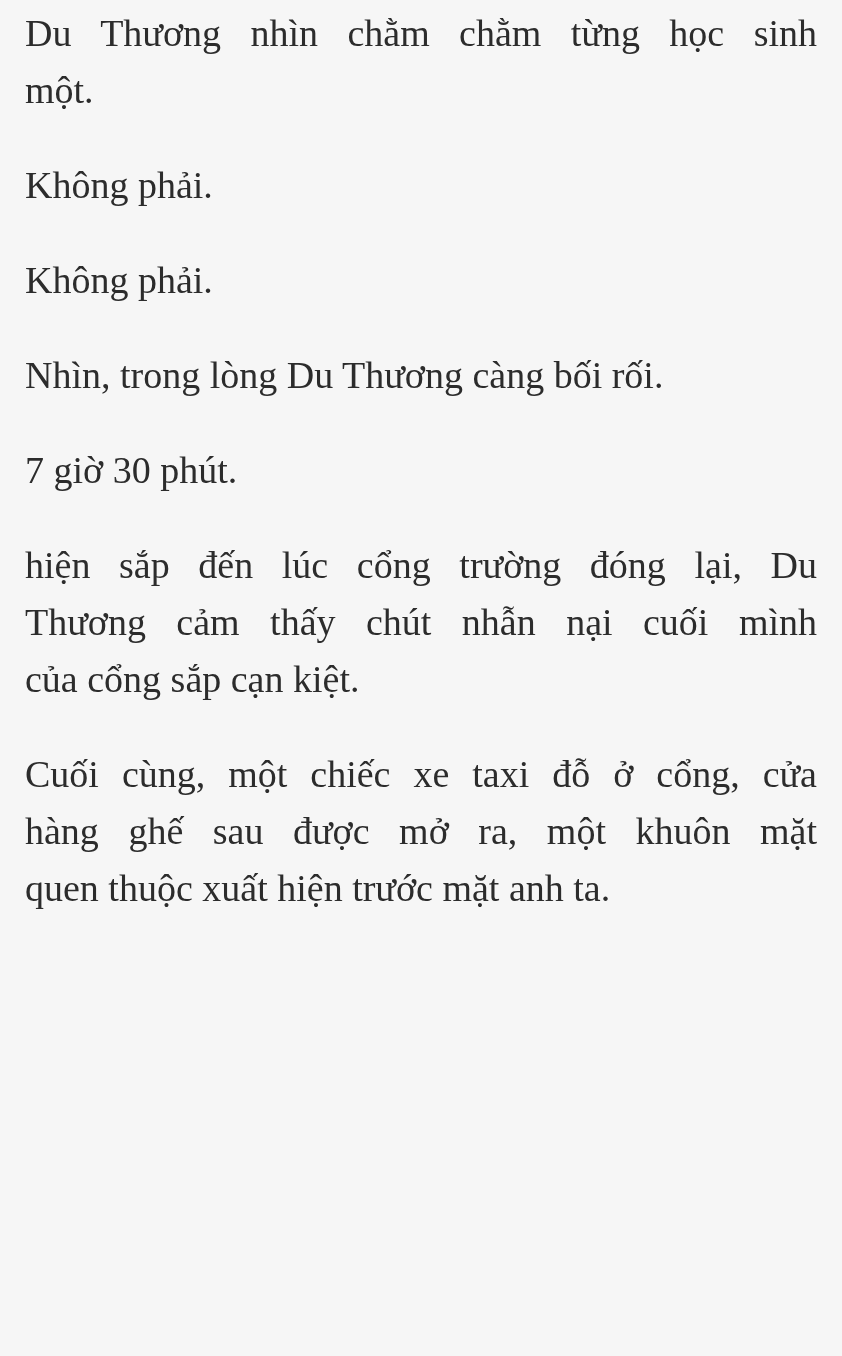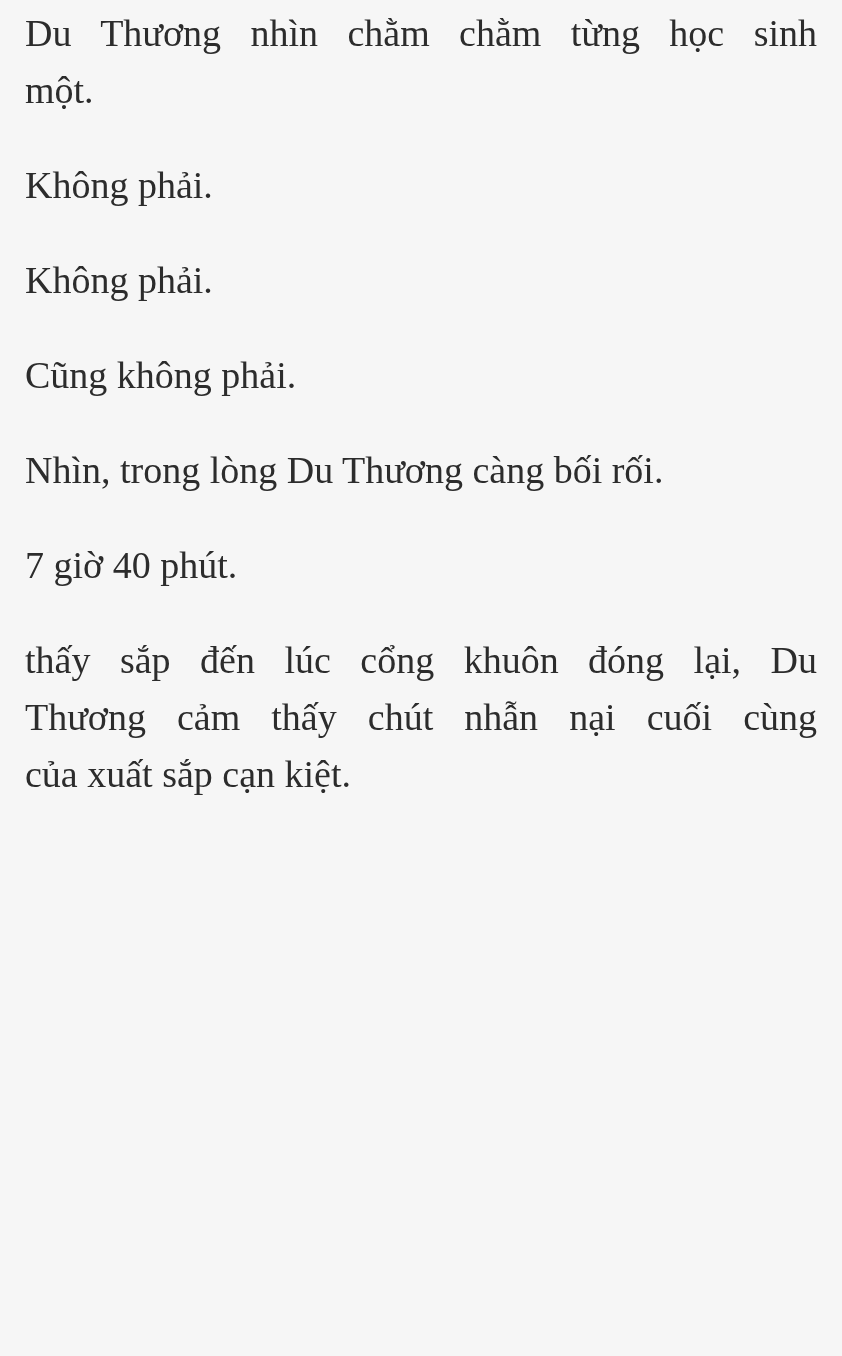--- a/index.html
+++ b/index.html
@@ -46,27 +46,29 @@
         <div class="line">Du Thương nhìn chằm chằm từng học sinh</div>
         <div class="line last">một.</div>
       </div>
       <div class="paragraph">
         <div class="line last">Không phải.</div>
       </div>
       <div class="paragraph">
         <div class="line last">Không phải.</div>
       </div>
       <div class="paragraph">
-        <div class="line last">Cũng không phải.</div>
-      </div>
-      <div class="paragraph">
         <div class="line last">Nhìn, trong lòng Du Thương càng bối rối.</div>
       </div>
       <div class="paragraph">
-        <div class="line last">7 giờ 40 phút.</div>
+        <div class="line last">7 giờ 30 phút.</div>
       </div>
       <div class="paragraph">
-        <div class="line">thấy sắp đến lúc cổng khuôn đóng lại, Du</div>
-        <div class="line">Thương cảm thấy chút nhẫn nại cuối cùng</div>
-        <div class="line last">của xuất sắp cạn kiệt.</div>
+        <div class="line">hiện sắp đến lúc cổng trường đóng lại, Du</div>
+        <div class="line">Thương cảm thấy chút nhẫn nại cuối mình</div>
+        <div class="line last">của cổng sắp cạn kiệt.</div>
+      </div>
+      <div class="paragraph">
+        <div class="line">Cuối cùng, một chiếc xe taxi đỗ ở cổng, cửa</div>
+        <div class="line">hàng ghế sau được mở ra, một khuôn mặt</div>
+        <div class="line last">quen thuộc xuất hiện trước mặt anh ta.</div>
       </div>
     </div>
 </div>
 
 </body></html>

